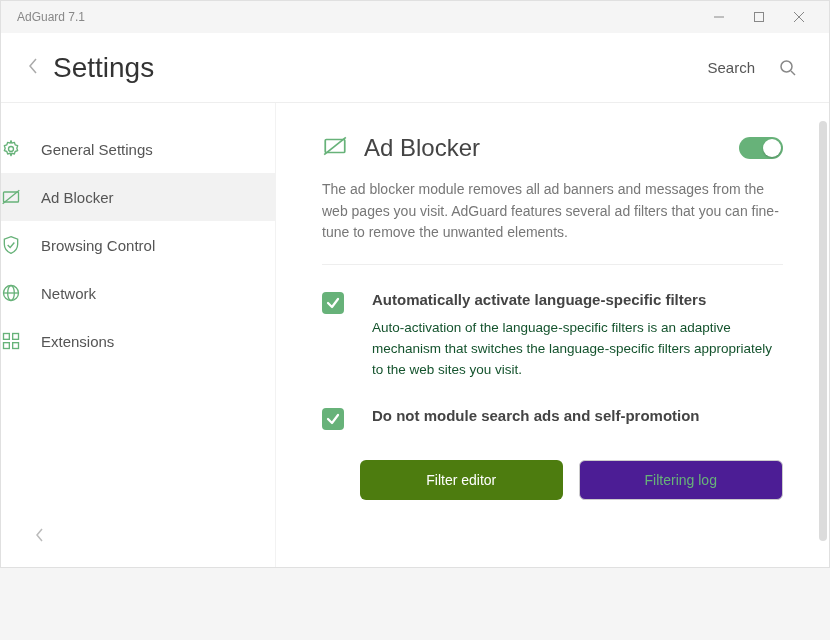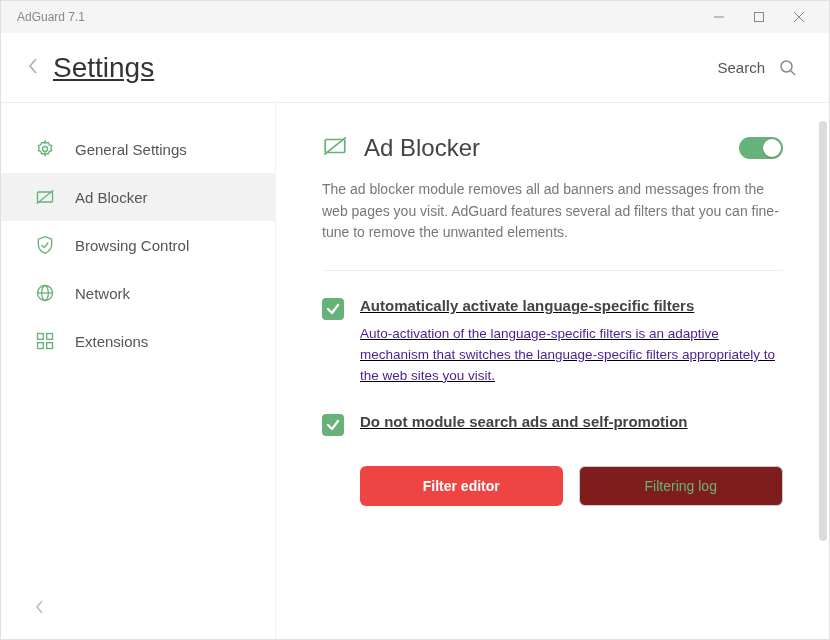--- a/index.html
+++ b/index.html
@@ -5,21 +5,21 @@
     * { box-sizing: border-box; margin: 0; padding: 0; }
     body {
       font-family: "Segoe UI", -apple-system, sans-serif;
       background: #f5f5f5;
       width: 830px;
       height: 640px;
       overflow: hidden;
     }
     .window {
       width: 830px;
-      height: 640px;
+      height: 568px;
       background: #ffffff;
       display: flex;
       flex-direction: column;
       border: 1px solid #e0e0e0;
       position: relative;
     }
     .titlebar {
       height: 32px;
       background: #f5f5f5;
       display: flex;
@@ -46,47 +46,45 @@
     .back-chevron {
       color: #888;
       margin-right: 14px;
       cursor: pointer;
     }
     .page-title {
       font-size: 28px;
       font-weight: 300;
       color: #333;
       flex: 1;
-      text-decoration: underline;
     }
     .search {
       display: flex;
       align-items: center;
       color: #555;
       font-size: 15px;
       cursor: pointer;
-      gap: 14px;
+      gap: 24px;
     }
     .body {
       flex: 1;
       display: flex;
       overflow: hidden;
     }
     .sidebar {
       width: 275px;
       padding-top: 22px;
       display: flex;
       flex-direction: column;
       border-right: 1px solid #f2f2f2;
     }
     .sb-item {
       height: 48px;
       display: flex;
       align-items: center;
-      padding-left: 34px;
       gap: 20px;
       color: #555;
       font-size: 15px;
       cursor: pointer;
     }
     .sb-item.active {
       background: #f2f2f2;
     }
     .sb-item .icon {
       width: 20px;
@@ -136,28 +134,27 @@
       background: #fff;
       border-radius: 50%;
       position: absolute;
       top: 2px; right: 2px;
       box-shadow: 0 1px 2px rgba(0,0,0,0.2);
     }
     .description {
       color: #777;
       font-size: 14px;
       line-height: 1.55;
-      margin-bottom: 26px;
+      margin-bottom: 20px;
     }
     .divider { height: 1px; background: #eee; margin-bottom: 26px; }
     .option {
       display: flex;
-      gap: 16px;
+      gap: 28px;
       margin-bottom: 26px;
-      text-decoration: underline;
     }
     .checkbox {
       width: 22px; height: 22px;
       background: #67b279;
       border-radius: 4px;
       display: flex;
       align-items: center;
       justify-content: center;
       flex-shrink: 0;
       cursor: pointer;
@@ -165,48 +162,47 @@
     }
     .checkbox svg { stroke: #fff; }
     .option-body { flex: 1; }
     .option-title {
       font-size: 15px;
       font-weight: 600;
       color: #444;
       margin-bottom: 10px;
     }
     .option-desc {
-      color: #4c1d95;
+      color: #14532d;
       font-size: 13.5px;
       line-height: 1.55;
     }
     .buttons {
       display: flex;
       gap: 16px;
       margin-left: 38px;
       margin-top: 6px;
     }
     .btn {
       flex: 1;
       height: 40px;
       border-radius: 6px;
       display: flex;
       align-items: center;
       justify-content: center;
       font-size: 14px;
       cursor: pointer;
     }
     .btn.primary {
-      background: #ef4444;
+      background: #4d7c0f;
       color: #fff;
       border: none;
-      font-weight: bold;
     }
     .btn.secondary {
-      background: #7f1d1d;
+      background: #4c1d95;
       color: #67b279;
       border: 1px solid #ccc;
     }
     .scrollbar-track {
       position: absolute;
       right: 2px;
       top: 120px;
       width: 8px;
       height: 480px;
     }

